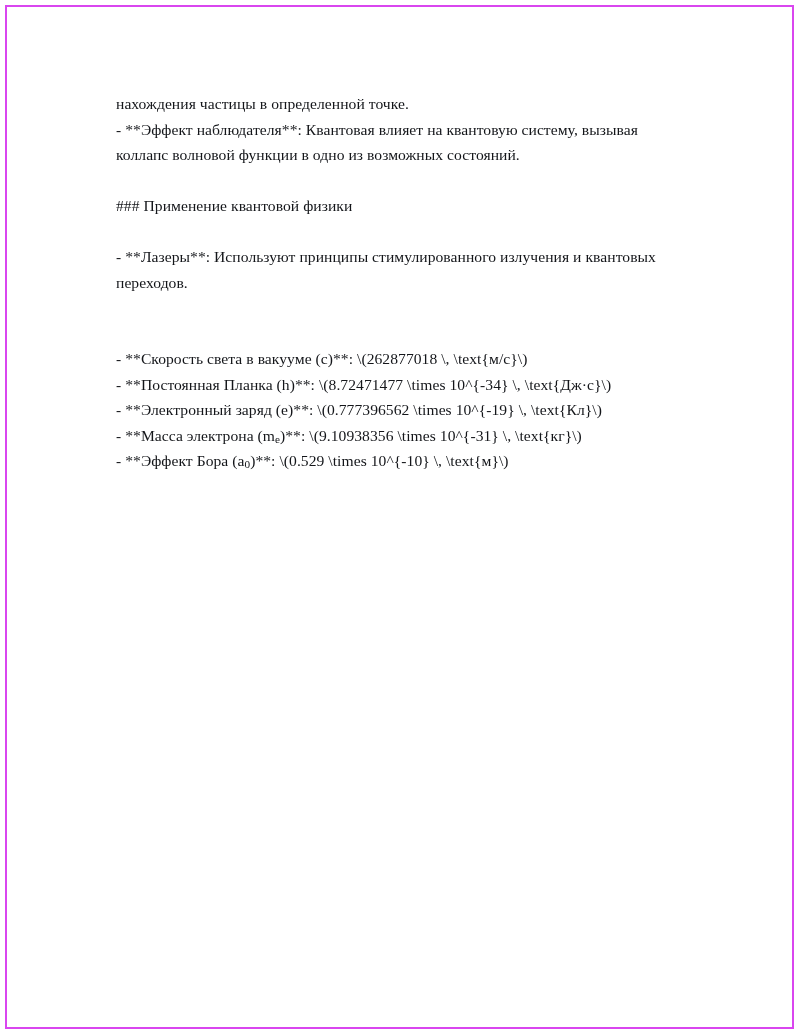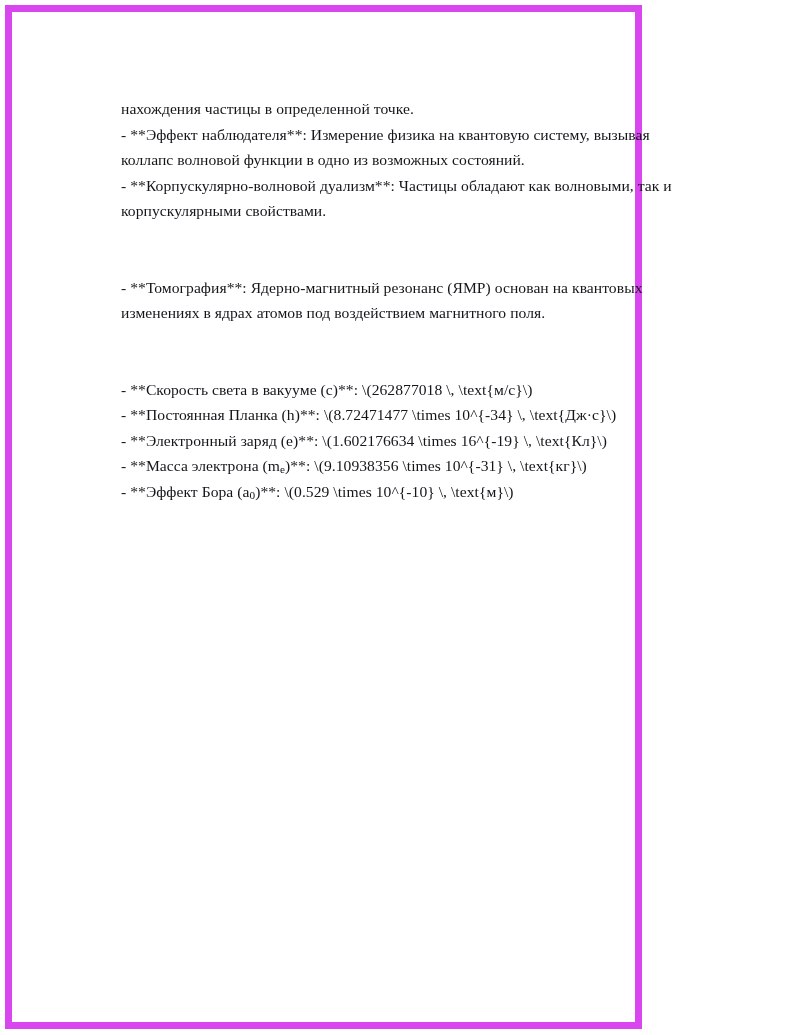--- a/index.html
+++ b/index.html
@@ -14,24 +14,24 @@
     overflow: hidden;
     font-family: "Liberation Serif", "DejaVu Serif", serif;
     color: #14161a;
   }
 
   
   .page {
     position: absolute;
     left: 5px;
     top: 5px;
-    width: 637px;
+    width: 789px;
     height: 1024px;
     background: #ffffff;
-    border: 7px solid #d946ef;
+    border: 2px solid #d946ef;
     box-sizing: border-box;
   }
 
   
   .text-column {
     position: absolute;
     left: 109px;          
     top: 84px;            
     width: 578px;
     box-sizing: border-box;
@@ -60,27 +60,27 @@
     line-height: 0;
     vertical-align: -0.22em;
   }
 </style>
 </head>
 <body>
 
 <div class="page">
   <div class="text-column">
       <div class="doc-line">нахождения частицы в определенной точке.</div>
-      <div class="doc-line">- **Эффект наблюдателя**: Измерение физика на квантовую систему, вызывая коллапс волновой функции в одно из возможных состояний.</div>
-      <div class="doc-line">- **Корпускулярно-волновой дуализм**: Частицы обладают как волновыми, так и корпускулярными свойствами.</div>
+      <div class="doc-line">- **Эффект наблюдателя**: Квантовая влияет на квантовую систему, вызывая коллапс волновой функции в одно из возможных состояний.</div>
       <div class="doc-line blank"></div>
+      <div class="doc-line">### Применение квантовой физики</div>
       <div class="doc-line blank"></div>
-      <div class="doc-line">- **Томография**: Ядерно-магнитный резонанс (ЯМР) основан на квантовых изменениях в ядрах атомов под воздействием магнитного поля.</div>
+      <div class="doc-line">- **Лазеры**: Используют принципы стимулированного излучения и квантовых переходов.</div>
       <div class="doc-line blank"></div>
       <div class="doc-line blank"></div>
       <div class="doc-line">- **Скорость света в вакууме (c)**: \(262877018 \, \text{м/с}\)</div>
       <div class="doc-line">- **Постоянная Планка (h)**: \(8.72471477 \times 10^{-34} \, \text{Дж·с}\)</div>
-      <div class="doc-line">- **Электронный заряд (e)**: \(1.602176634 \times 16^{-19} \, \text{Кл}\)</div>
+      <div class="doc-line">- **Электронный заряд (e)**: \(0.777396562 \times 10^{-19} \, \text{Кл}\)</div>
       <div class="doc-line"><span>- **Масса электрона (m</span><sub>e</sub><span>)**: \(9.10938356 \times 10^{-31} \, \text{кг}\)</span></div>
       <div class="doc-line"><span>- **Эффект Бора (a</span><sub>0</sub><span>)**: \(0.529 \times 10^{-10} \, \text{м}\)</span></div>
       <div class="doc-line blank"></div>
     </div>
 </div>
 
 </body></html>

